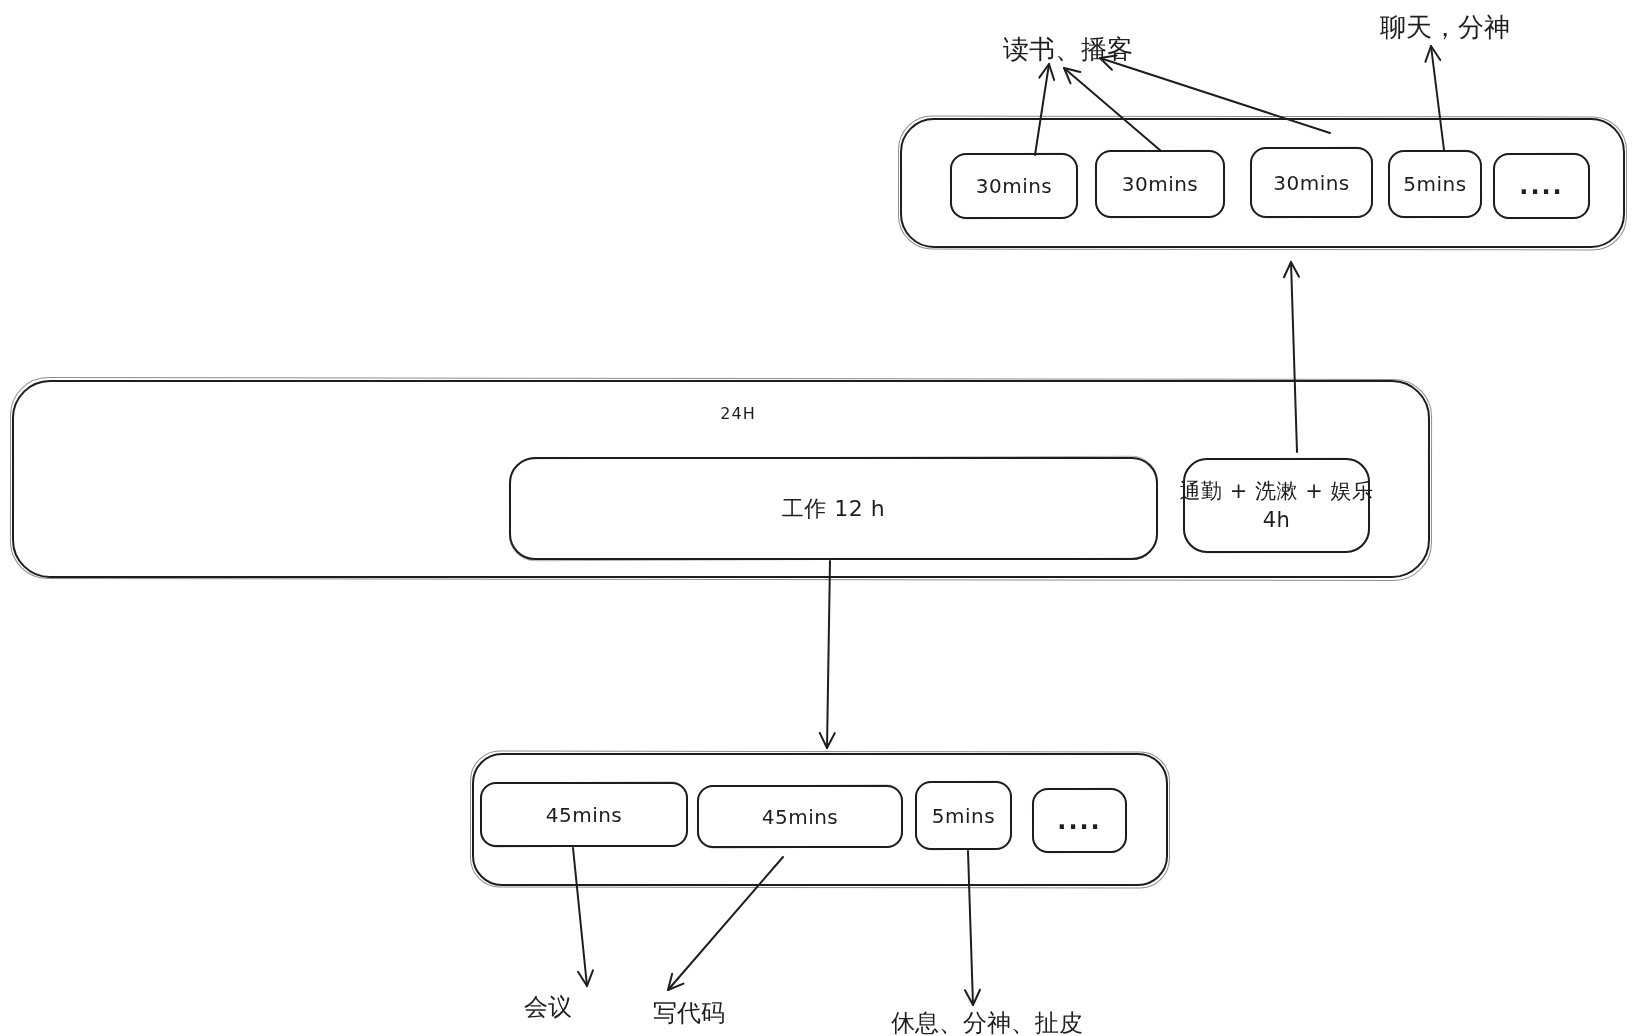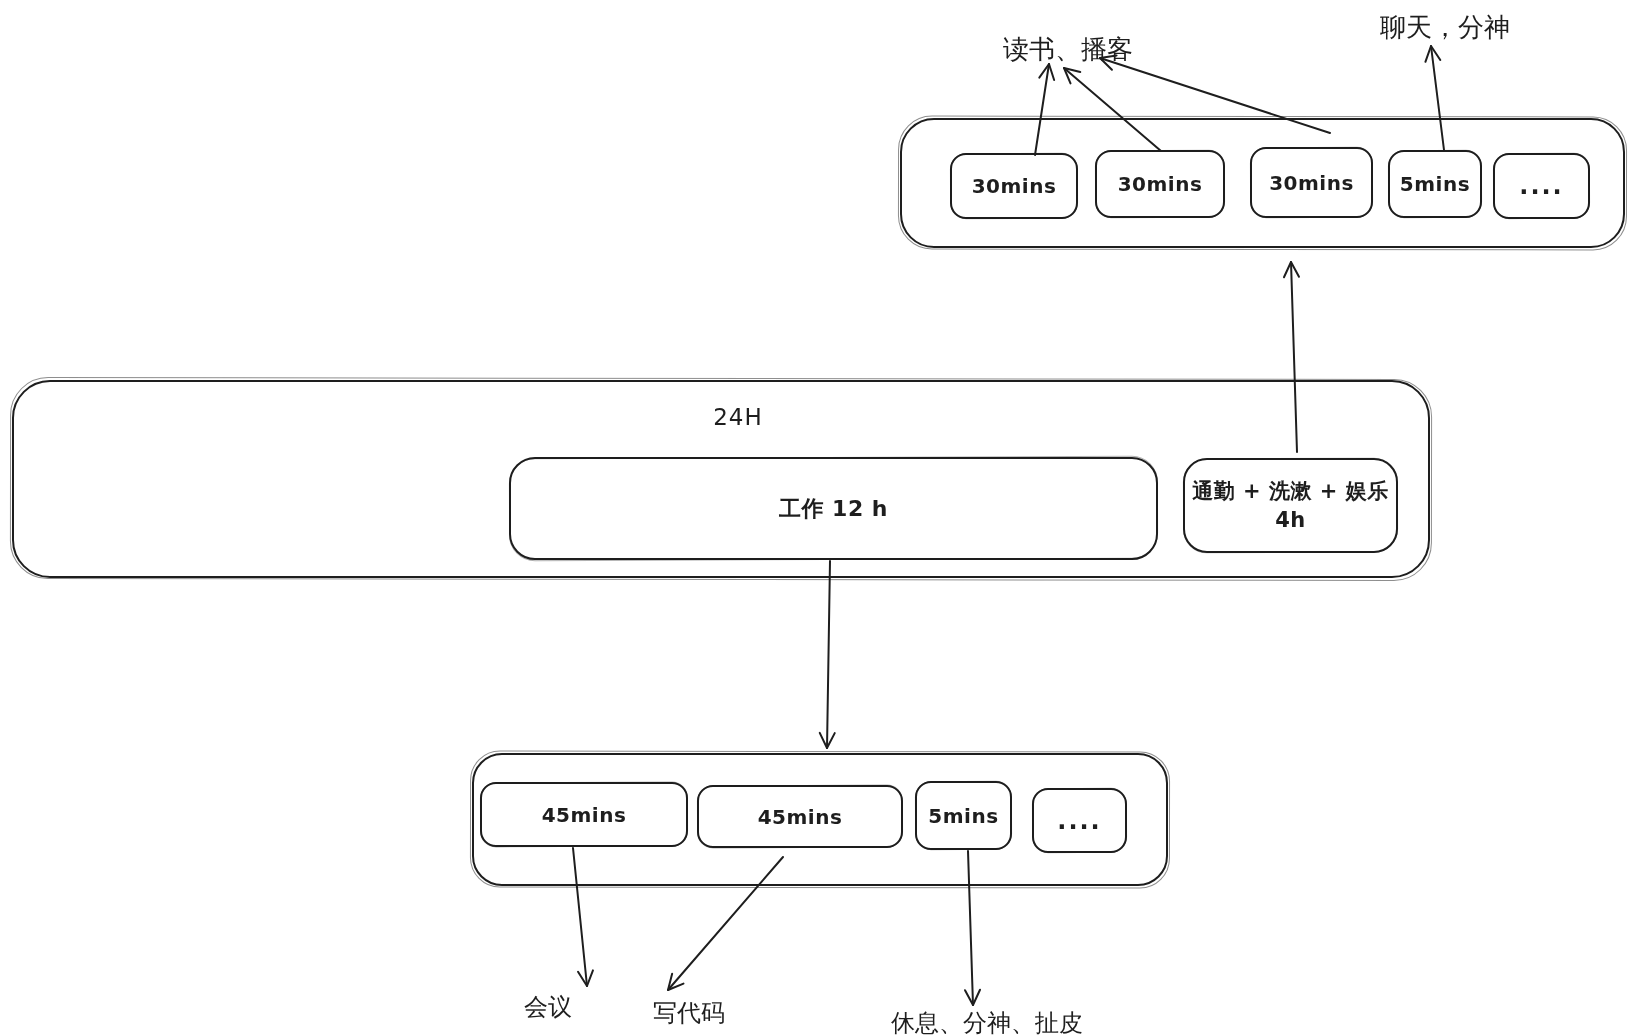--- a/index.html
+++ b/index.html
@@ -29,37 +29,36 @@
   }
   
   .box {
     position:absolute;
     border:2px solid #1e1e1e;
     border-radius:16px;
     background:#ffffff;
     display:flex; align-items:center; justify-content:center;
     font-size:20px; letter-spacing:.5px;
     white-space:nowrap;
-    font-weight:bold;
   }
   .box::before {
     content:"";
     position:absolute; inset:-2px;
     border:1px solid rgba(30,30,30,.35);
     border-radius:inherit;
     transform:rotate(-.25deg);
     pointer-events:none;
   }
   .big { border-radius:22px; font-size:22px; }
   .dots { font-size:24px; font-weight:600; letter-spacing:2px; }
   .two-line { flex-direction:column; line-height:1.35; font-size:21px; text-align:center; }
   .day-title {
     position:absolute;
     text-align:center;
-    font-size:23px; letter-spacing:1px;
+    font-size:16px; letter-spacing:1px;
   }
   .note {
     position:absolute;
     font-size:26px;
     white-space:nowrap;
   }
   .note.small { font-size:24px; }
   svg.overlay {
     position:absolute; left:0; top:0;
     width:1640px; height:1036px;
@@ -84,21 +83,21 @@
   <div class="frame" style="left:900px; top:118px; width:725px; height:130px;"></div>
   <div class="box" style="left:950px; top:153px; width:128px; height:66px;">30mins</div>
   <div class="box" style="left:1095px; top:150px; width:130px; height:68px;">30mins</div>
   <div class="box" style="left:1250px; top:147px; width:123px; height:71px;">30mins</div>
   <div class="box" style="left:1388px; top:150px; width:94px; height:68px;">5mins</div>
   <div class="box dots" style="left:1493px; top:153px; width:97px; height:66px;">....</div>
 
   <div class="frame" style="left:12px; top:380px; width:1418px; height:198px; border-radius:38px;"></div>
   <div class="day-title" style="left:12px; top:404px; width:1418px; transform:translateX(17px);">24H</div>
   <div class="box big" style="left:509px; top:457px; width:649px; height:103px; border-radius:26px;">工作 12 h</div>
-  <div class="box two-line" style="left:1183px; top:458px; width:215px; height:95px; border-radius:24px;">
+  <div class="box two-line" style="left:1183px; top:458px; width:187px; height:95px; border-radius:24px;">
     <span>通勤 + 洗漱 + 娱乐</span>
     <span>4h</span>
   </div>
 
   <div class="frame" style="left:472px; top:753px; width:696px; height:133px; border-radius:30px;"></div>
   <div class="box" style="left:480px; top:782px; width:208px; height:65px;">45mins</div>
   <div class="box" style="left:697px; top:785px; width:206px; height:63px;">45mins</div>
   <div class="box" style="left:915px; top:781px; width:97px; height:69px;">5mins</div>
   <div class="box dots" style="left:1032px; top:788px; width:95px; height:65px;">....</div>
 

